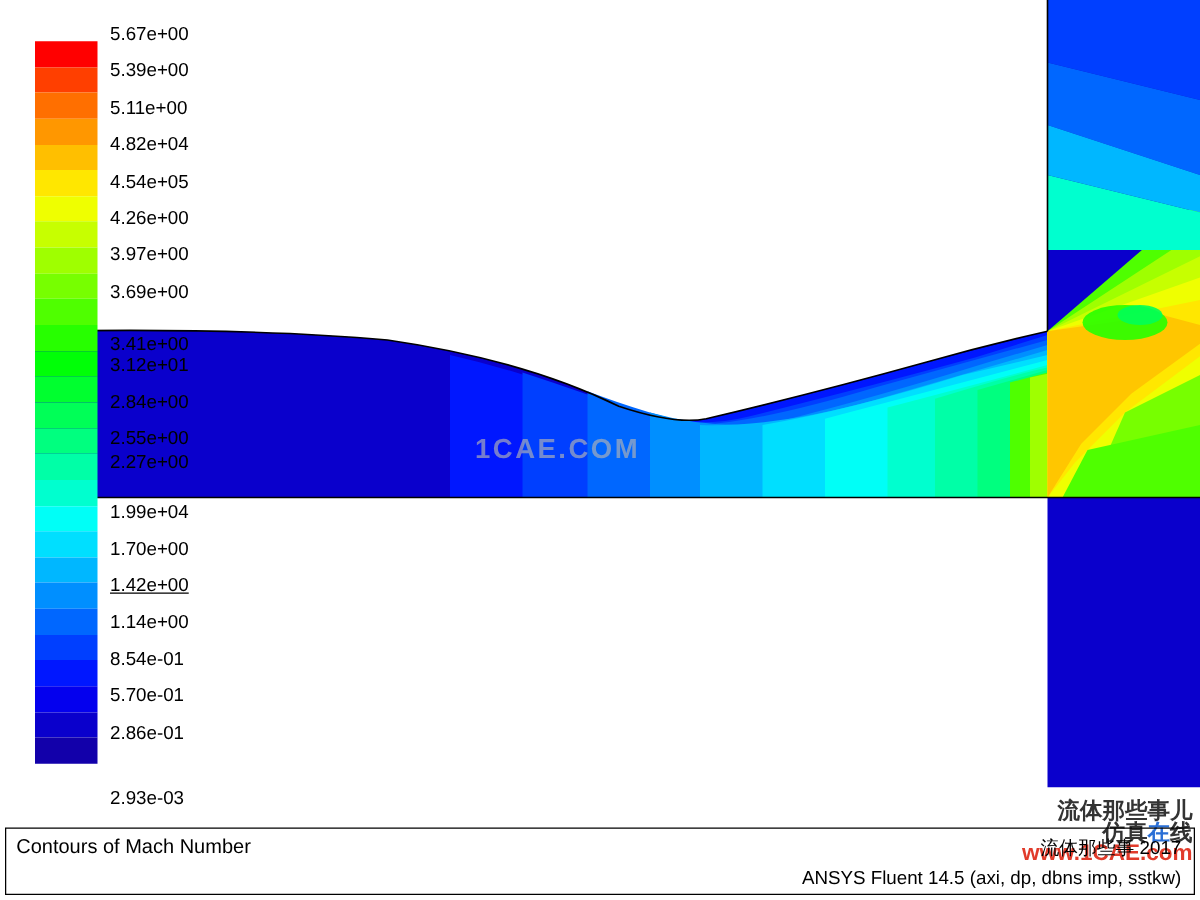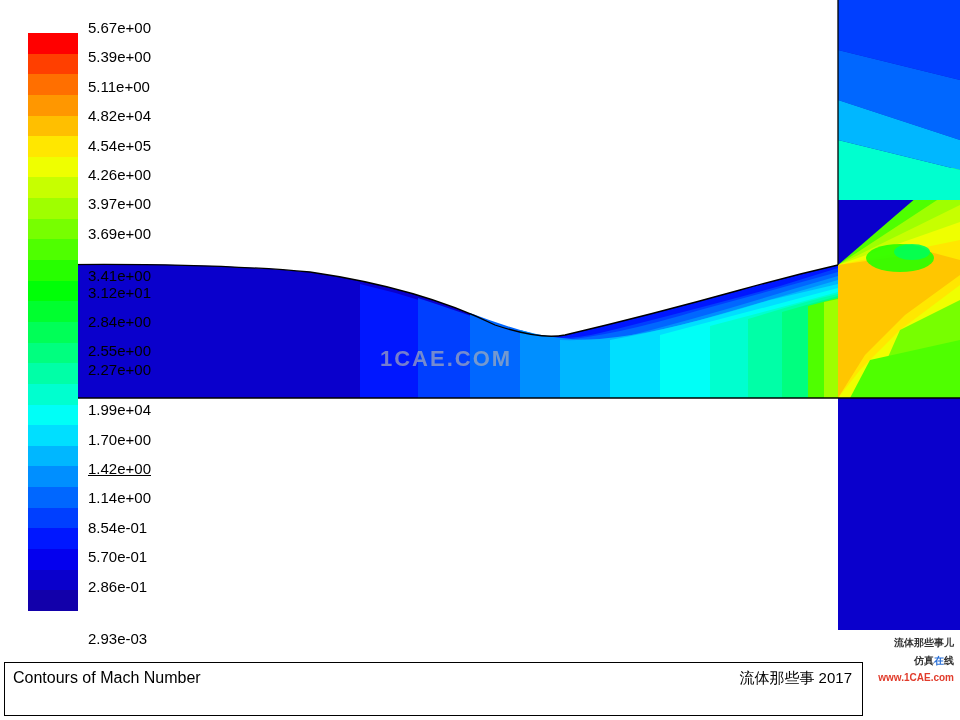--- a/index.html
+++ b/index.html
@@ -67,21 +67,21 @@
     font-size: 22px;
     color: rgba(180,180,180,0.65);
     font-weight: bold;
     letter-spacing: 2px;
     pointer-events: none;
   }
   .footer {
     position: absolute;
     left: 4px;
     bottom: 4px;
-    width: 859px;
+    width: 952px;
     height: 54px;
     border: 1px solid #000;
     box-sizing: border-box;
   }
   .footer-title {
     position: absolute;
     left: 8px;
     top: 6px;
     font-size: 16px;
   }
@@ -95,21 +95,21 @@
   }
   .footer-date {
     position: absolute;
     right: 10px;
     top: 6px;
     font-size: 15px;
   }
   .wm-right {
     position: absolute;
     right: 6px;
-    font-size: 10px;
+    font-size: 18px;
     font-weight: bold;
     pointer-events: none;
   }
   .wm-right .cn {
     color: #333;
   }
   .wm-right .blue {
     color: #2a6fd6;
   }
   .wm-right .red {
@@ -246,15 +246,16 @@
   <div class="wm-right" style="top:654px;font-family:Liberation Serif, serif;">
     <span class="cn">仿真</span><span class="blue">在</span><span class="cn">线</span>
   </div>
   <div class="wm-right" style="top:672px;">
     <span class="red">www.1CAE.com</span>
   </div>
 
   <div class="footer">
     <div class="footer-title">Contours of Mach Number</div>
     <div class="footer-date">流体那些事 2017</div>
+    <div class="footer-solver">ANSYS Fluent 14.5 (axi, dp, dbns imp, sstkw)</div>
   </div>
 
 </div>
 
 </body></html>

